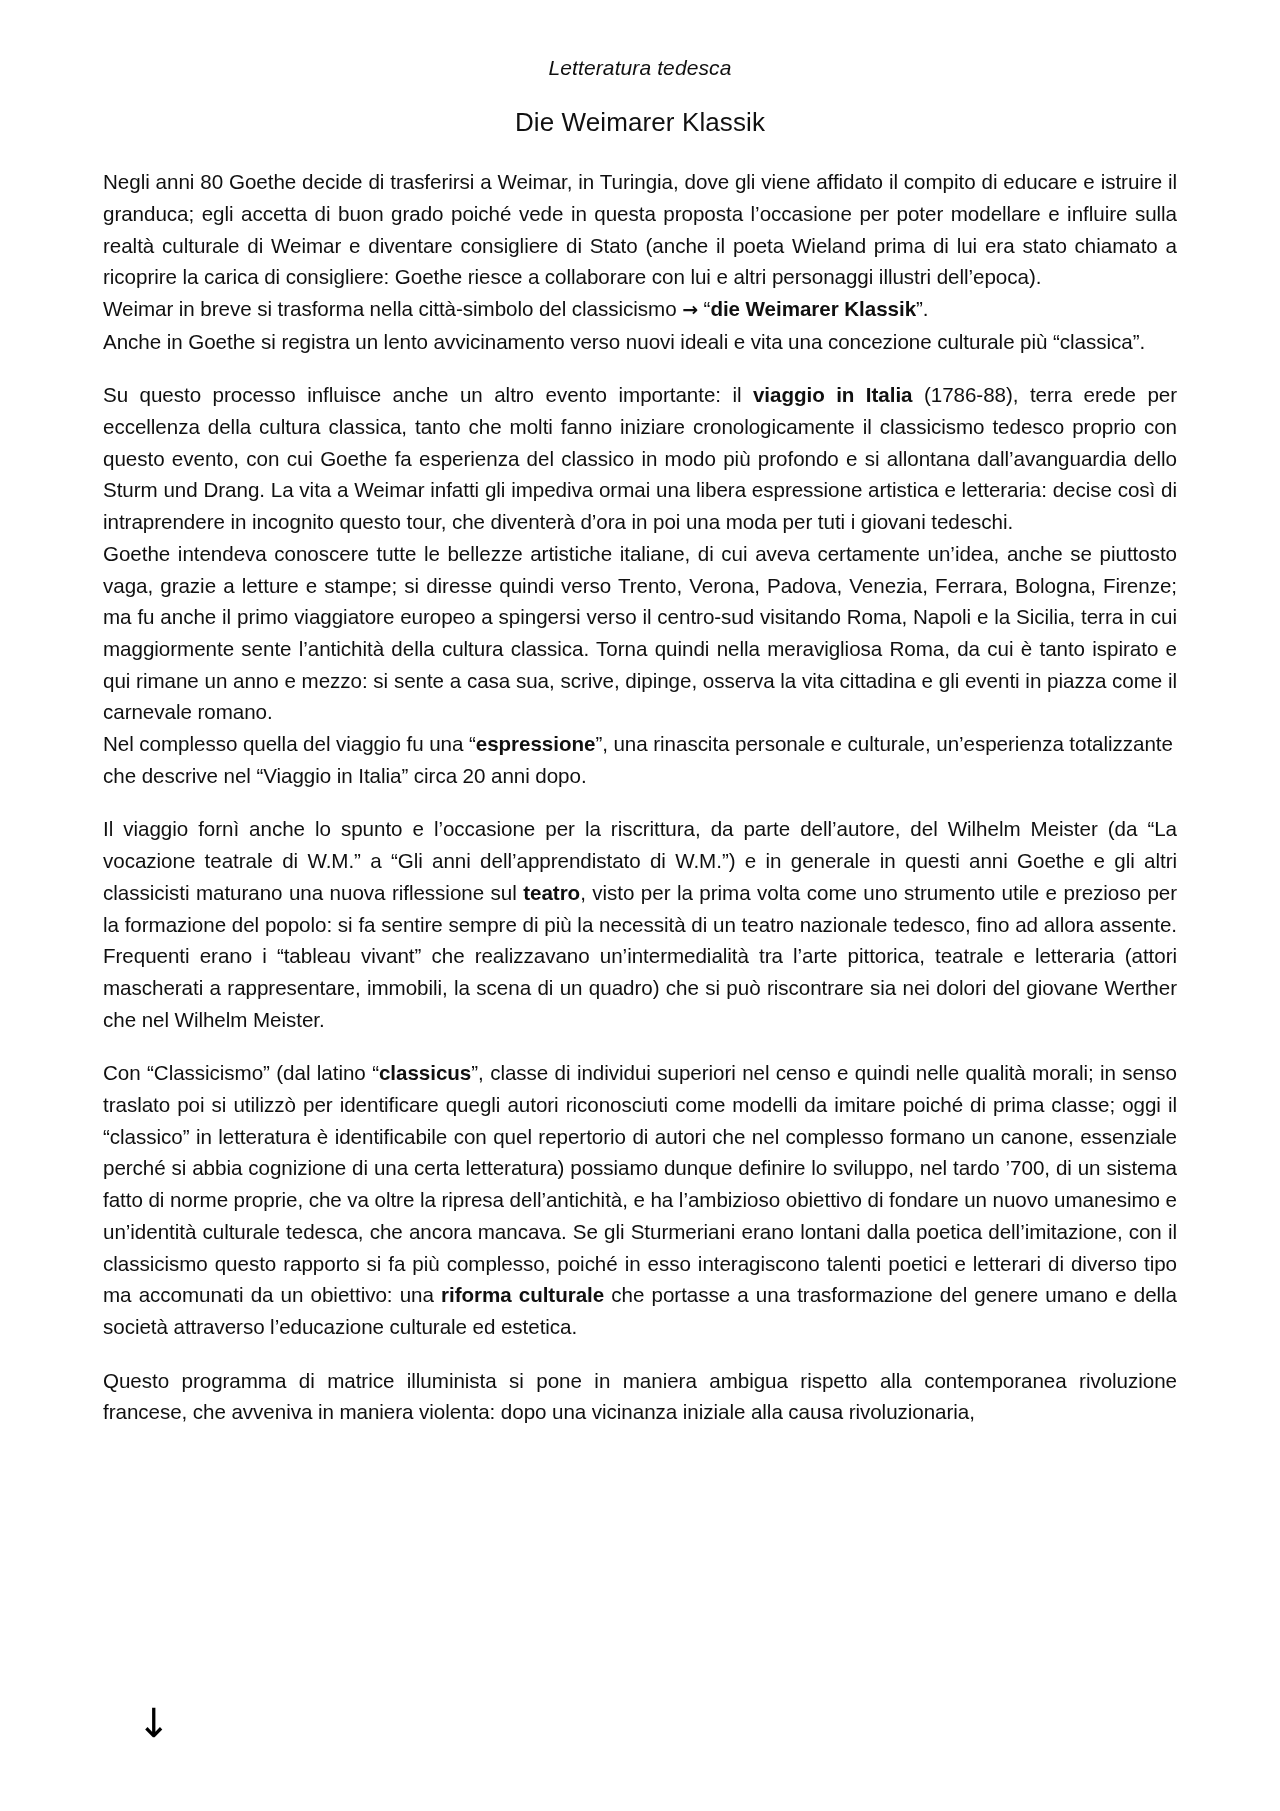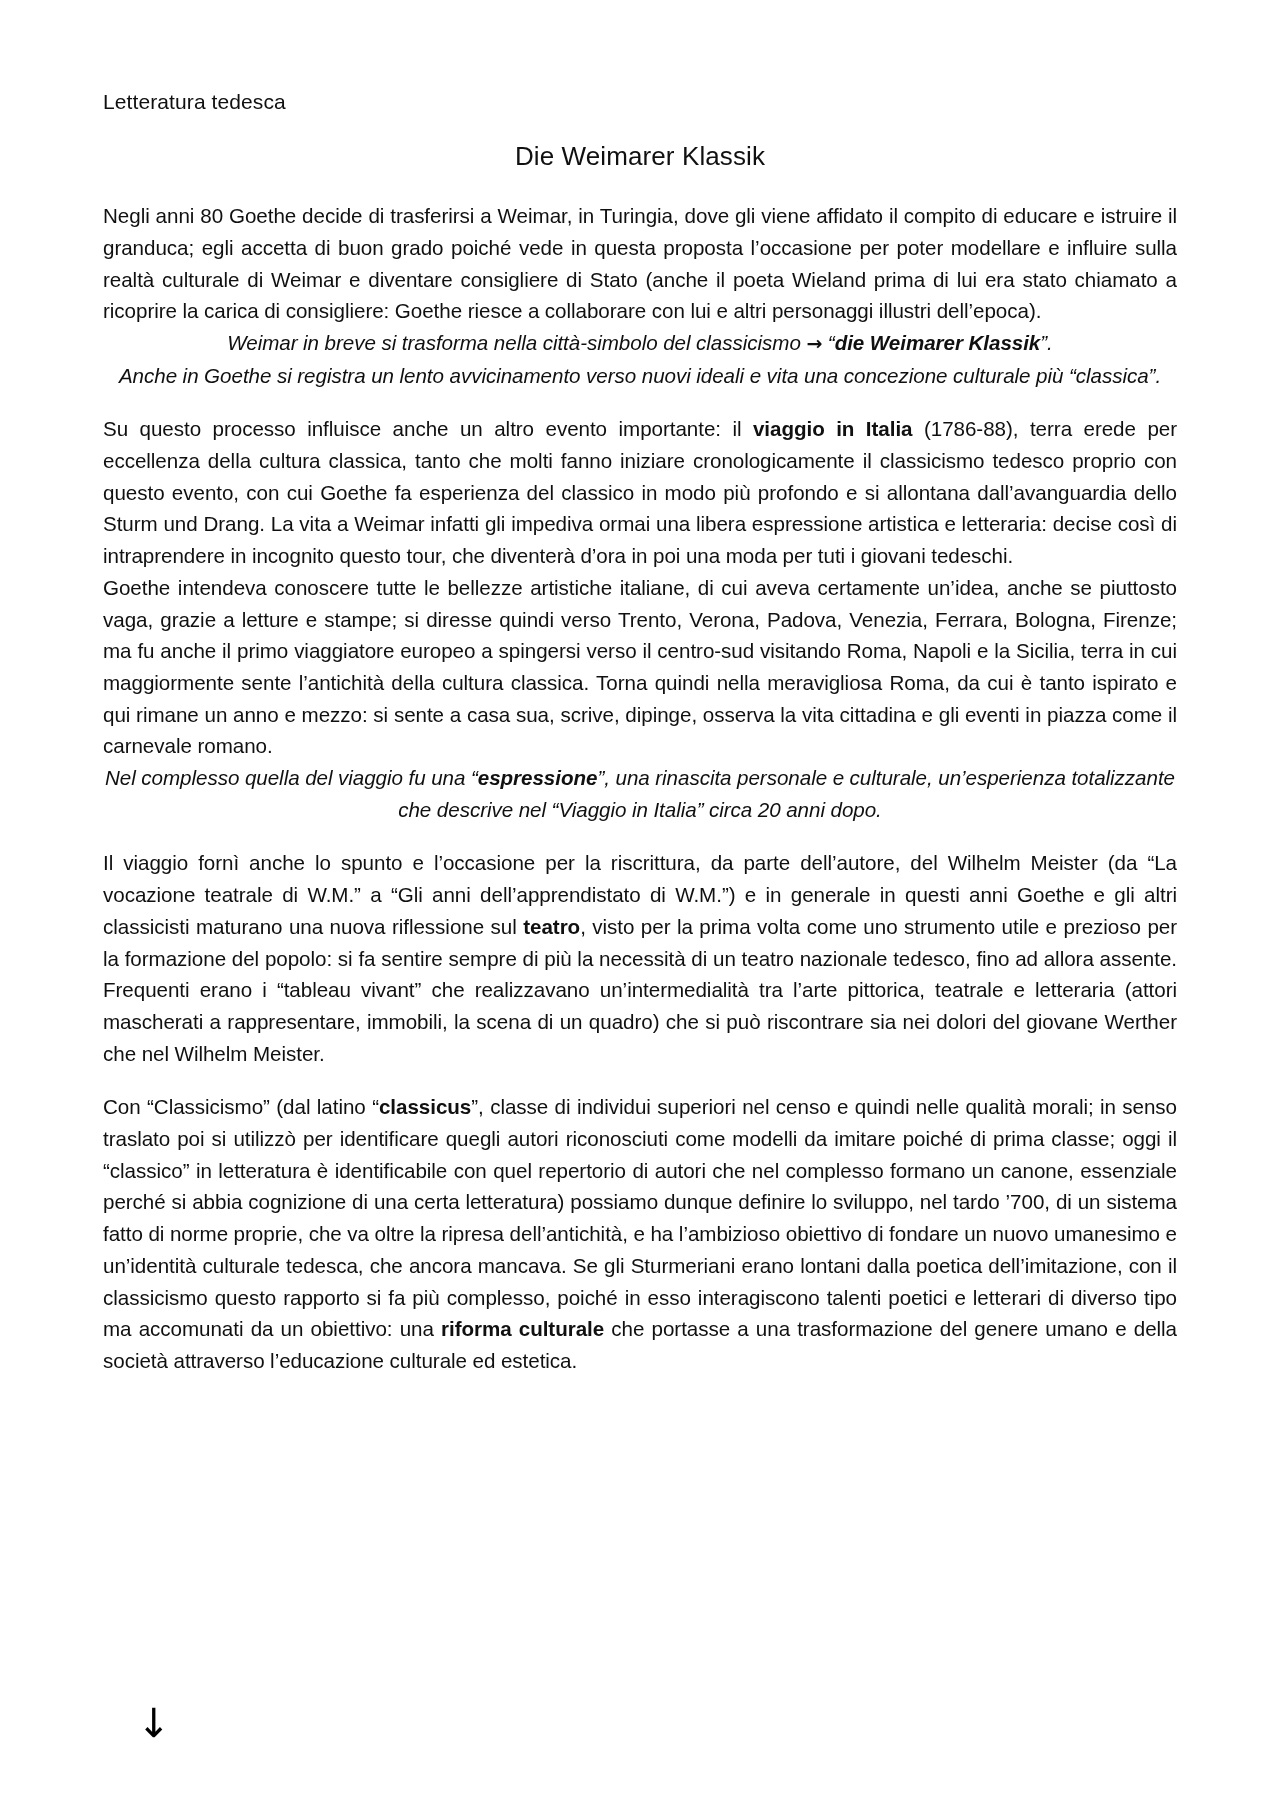--- a/index.html
+++ b/index.html
@@ -16,26 +16,27 @@
     overflow: hidden;
   }
   .page {
     width: 1280px;
     height: 1811px;
     box-sizing: border-box;
     padding: 0 103px 0 103px;
     position: relative;
   }
   .doc-subject {
-    text-align: left;
+    text-align: center;
     font-size: 21px;
     line-height: 1.3;
     margin: 0;
-    padding-top: 88px;
+    padding-top: 54px;
     letter-spacing: 0.1px;
+    font-style: italic;
   }
   .doc-title {
     text-align: center;
     font-size: 26px;
     line-height: 1.3;
     margin: 0;
     padding-top: 25px;
     font-weight: 400;
     letter-spacing: 0.1px;
   }
@@ -48,22 +49,21 @@
     line-height: 31.7px;
     text-align: justify;
     text-justify: inter-word;
     letter-spacing: -0.05px;
     word-spacing: -0.1px;
   }
   p.para.gap-before {
     margin-top: 22px;
   }
   p.para.last-left {
-    text-align: center;
-    font-style: italic;
+    text-align: left;
   }
   b, strong {
     font-weight: 700;
   }
   .arrow-marker {
     position: absolute;
     left: 137px;
     top: 1703px;
     font-size: 40px;
     line-height: 1;
@@ -97,18 +97,19 @@
     <p class="para gap-before"><span>Su questo processo influisce anche un altro evento importante: il </span><b>viaggio in Italia</b><span> (1786-88), terra erede per eccellenza della cultura classica, tanto che molti fanno iniziare cronologicamente il classicismo tedesco proprio con questo evento, con cui Goethe fa esperienza del classico in modo più profondo e si allontana dall’avanguardia dello Sturm und Drang. La vita a Weimar infatti gli impediva ormai una libera espressione artistica e letteraria: decise così di intraprendere in incognito questo tour, che diventerà d’ora in poi una moda per tuti i giovani tedeschi.</span></p>
 
     <p class="para"><span>Goethe intendeva conoscere tutte le bellezze artistiche italiane, di cui aveva certamente un’idea, anche se piuttosto vaga, grazie a letture e stampe; si diresse quindi verso Trento, Verona, Padova, Venezia, Ferrara, Bologna, Firenze; ma fu anche il primo viaggiatore europeo a spingersi verso il centro-sud visitando Roma, Napoli e la Sicilia, terra in cui maggiormente sente l’antichità della cultura classica. Torna quindi nella meravigliosa Roma, da cui è tanto ispirato e qui rimane un anno e mezzo: si sente a casa sua, scrive, dipinge, osserva la vita cittadina e gli eventi in piazza come il carnevale romano.</span></p>
 
     <p class="para last-left"><span>Nel complesso quella del viaggio fu una “</span><b>espressione</b><span>”, una rinascita personale e culturale, un’esperienza totalizzante che descrive nel “Viaggio in Italia” circa 20 anni dopo.</span></p>
 
     <p class="para gap-before"><span>Il viaggio fornì anche lo spunto e l’occasione per la riscrittura, da parte dell’autore, del Wilhelm Meister (da “La vocazione teatrale di W.M.” a “Gli anni dell’apprendistato di W.M.”) e in generale in questi anni Goethe e gli altri classicisti maturano una nuova riflessione sul </span><b>teatro</b><span>, visto per la prima volta come uno strumento utile e prezioso per la formazione del popolo: si fa sentire sempre di più la necessità di un teatro nazionale tedesco, fino ad allora assente. Frequenti erano i “tableau vivant” che realizzavano un’intermedialità tra l’arte pittorica, teatrale e letteraria (attori mascherati a rappresentare, immobili, la scena di un quadro) che si può riscontrare sia nei dolori del giovane Werther che nel Wilhelm Meister.</span></p>
 
     <p class="para gap-before"><span>Con “Classicismo” (dal latino “</span><b>classicus</b><span>”, classe di individui superiori nel censo e quindi nelle qualità morali; in senso traslato poi si utilizzò per identificare quegli autori riconosciuti come modelli da imitare poiché di prima classe; oggi il “classico” in letteratura è identificabile con quel repertorio di autori che nel complesso formano un canone, essenziale perché si abbia cognizione di una certa letteratura) possiamo dunque definire lo sviluppo, nel tardo ’700, di un sistema fatto di norme proprie, che va oltre la ripresa dell’antichità, e ha l’ambizioso obiettivo di fondare un nuovo umanesimo e un’identità culturale tedesca, che ancora mancava. Se gli Sturmeriani erano lontani dalla poetica dell’imitazione, con il classicismo questo rapporto si fa più complesso, poiché in esso interagiscono talenti poetici e letterari di diverso tipo ma accomunati da un obiettivo: una </span><b>riforma culturale</b><span> che portasse a una trasformazione del genere umano e della società attraverso l’educazione culturale ed estetica.</span></p>
 
+    <p class="para gap-before"><span>Questo programma di matrice illuminista si pone in maniera ambigua rispetto alla contemporanea rivoluzione francese, che avveniva in maniera violenta: dopo una vicinanza iniziale alla causa rivoluzionaria,</span></p>
 
   </div>
 
   <div class="arrow-marker">↓</div>
 
 </div>
 
 </body></html>

